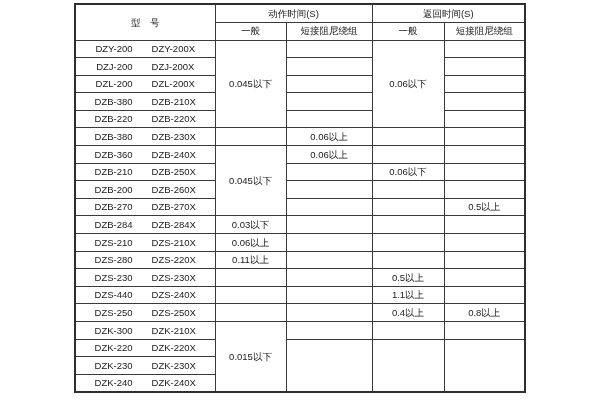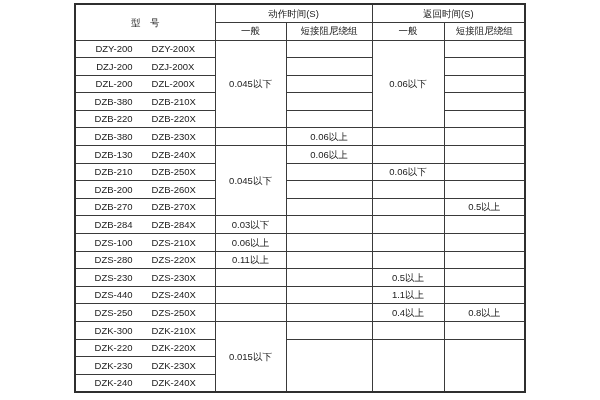--- a/index.html
+++ b/index.html
@@ -124,21 +124,21 @@
             </div>
           </td>
         <td class="val"></td>
         <td class="val">0.06以上</td>
         <td class="val"></td>
         <td class="val"></td>
       </tr>
       <tr>
         <td class="model-cell">
             <div class="pair">
-              <span>DZB-130</span>
+              <span>DZB-360</span>
               <span>DZB-240X</span>
             </div>
           </td>
         <td class="val" rowspan="4">0.045以下</td>
         <td class="val">0.06以上</td>
         <td class="val"></td>
         <td class="val"></td>
       </tr>
       <tr>
         <td class="model-cell">
@@ -181,21 +181,21 @@
             </div>
           </td>
         <td class="val">0.03以下</td>
         <td class="val"></td>
         <td class="val"></td>
         <td class="val"></td>
       </tr>
       <tr>
         <td class="model-cell">
             <div class="pair">
-              <span>DZS-100</span>
+              <span>DZS-210</span>
               <span>DZS-210X</span>
             </div>
           </td>
         <td class="val">0.06以上</td>
         <td class="val"></td>
         <td class="val"></td>
         <td class="val"></td>
       </tr>
       <tr>
         <td class="model-cell">

